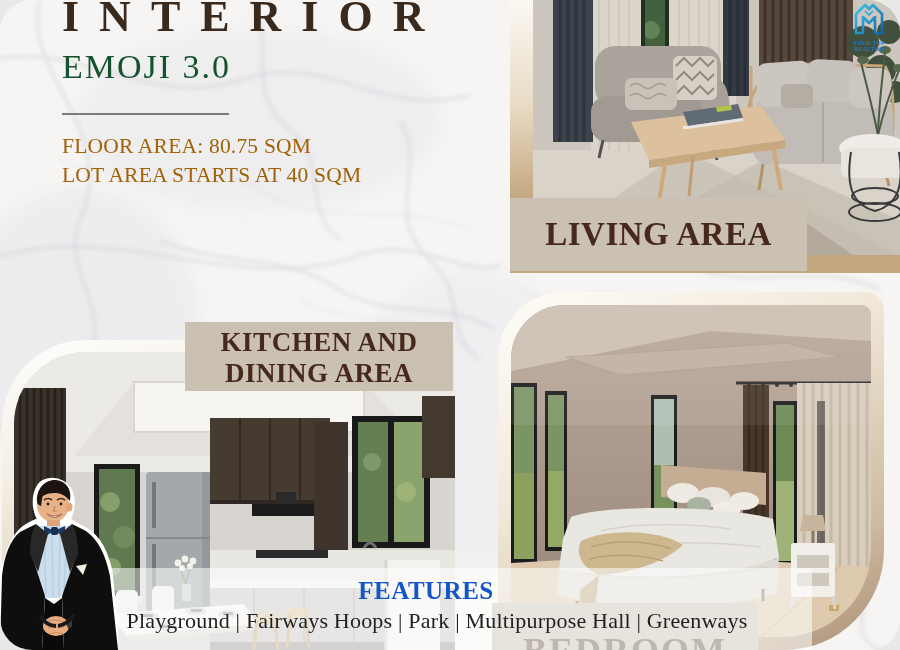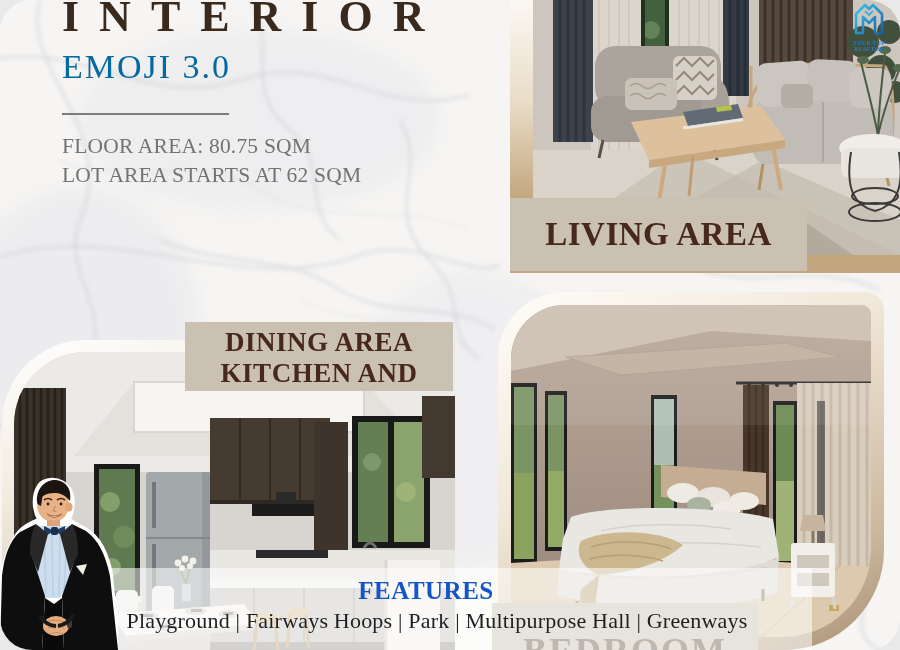--- a/index.html
+++ b/index.html
@@ -10,28 +10,28 @@
   
   #marble{position:absolute;inset:0;z-index:0;}
   
   #headline{position:absolute;left:62px;top:-6px;z-index:2;width:430px;}
   .title{
     font-size:44px;font-weight:900;letter-spacing:20px;line-height:1.06;
     color:#3a2a1e;white-space:nowrap;
   }
   .subtitle{
     font-size:34px;font-weight:500;letter-spacing:2px;margin-top:7px;
-    color:#0369a1;
+    color:#14532d;
   }
   .divider{width:167px;height:2px;background:#7d7c7a;margin-top:27px;}
   .located{
     font-size:19px;font-weight:800;letter-spacing:.3px;margin-top:27px;
     color:#422215;
   }
-  .specs{font-size:21.5px;font-weight:500;color:#737373;margin-top:17px;line-height:29px;letter-spacing:.2px;}
+  .specs{font-size:21.5px;font-weight:500;color:#a16207;margin-top:17px;line-height:29px;letter-spacing:.2px;}
   
   .card{position:absolute;z-index:1;}
   .card .photo{position:absolute;overflow:hidden;}
   .photo svg{display:block;width:100%;height:100%;}
   #living-card{left:510px;top:0;width:390px;height:273px;
     background:linear-gradient(180deg,#fbf8f3 0%,#e9dcc6 38%,#bd9f74 78%,#c3a87f 100%);}
   #living-card .photo{left:23px;top:0;right:0;bottom:18px;}
   #kitchen-card{left:2px;top:340px;width:453px;height:310px;
     padding:0;border-top-left-radius:84px;
     background:linear-gradient(160deg,#ffffff 0%,#f3ede1 32%,#dbcfba 62%,#c9b89c 100%);}
@@ -106,21 +106,21 @@
       <path d="M520,290 C560,310 600,280 640,300"></path>
     </g>
   </svg>
 
   <div id="headline">
     <div class="title">INTERIOR</div>
     <div class="subtitle">EMOJI 3.0</div>
     <div class="divider"></div>
     <div class="specs">
       <div>FLOOR AREA: 80.75 SQM</div>
-      <div>LOT AREA STARTS AT 62 SQM</div>
+      <div>LOT AREA STARTS AT 40 SQM</div>
     </div>
   </div>
 
   <div id="living-card" class="card">
     <div class="photo">
       <svg viewBox="0 0 367 255" preserveAspectRatio="none">
         <rect width="367" height="170" fill="#ccc6be"></rect>
         <rect x="58" width="145" height="152" fill="#dbd5cc"></rect>
         <g stroke="#cfc9c0" stroke-width="2">
           <path d="M66,0V150M76,0V150M86,0V150M96,0V150M146,0V150M156,0V150M166,0V150M176,0V150M186,0V150M196,0V150"></path>
@@ -293,22 +293,22 @@
         <rect x="168" y="232" width="9" height="17" fill="#cfd3d6" opacity=".85"></rect>
         <ellipse cx="252" cy="266" rx="13" ry="6" fill="#dcc49b"></ellipse>
         <ellipse cx="284" cy="261" rx="12" ry="5" fill="#dcc49b"></ellipse>
         <g stroke="#c8ab7e" stroke-width="3">
           <path d="M243,268 L240,298 M261,268 L264,298 M276,263 L273,296 M292,263 L295,296"></path>
         </g>
       </svg>
     </div>
   </div>
   <div id="kitchen-label" class="area-label">
+    <div>KITCHEN AND</div>
     <div>DINING AREA</div>
-    <div>KITCHEN AND</div>
   </div>
 
   <div id="bedroom-card" class="card">
     <div class="photo">
       <svg viewBox="0 0 360 332" preserveAspectRatio="none">
         <defs>
           <linearGradient id="bwall" x1="0" y1="0" x2="0" y2="1">
             <stop offset="0" stop-color="#bba99b"></stop>
               <stop offset="1" stop-color="#97857a"></stop>
           </linearGradient>

